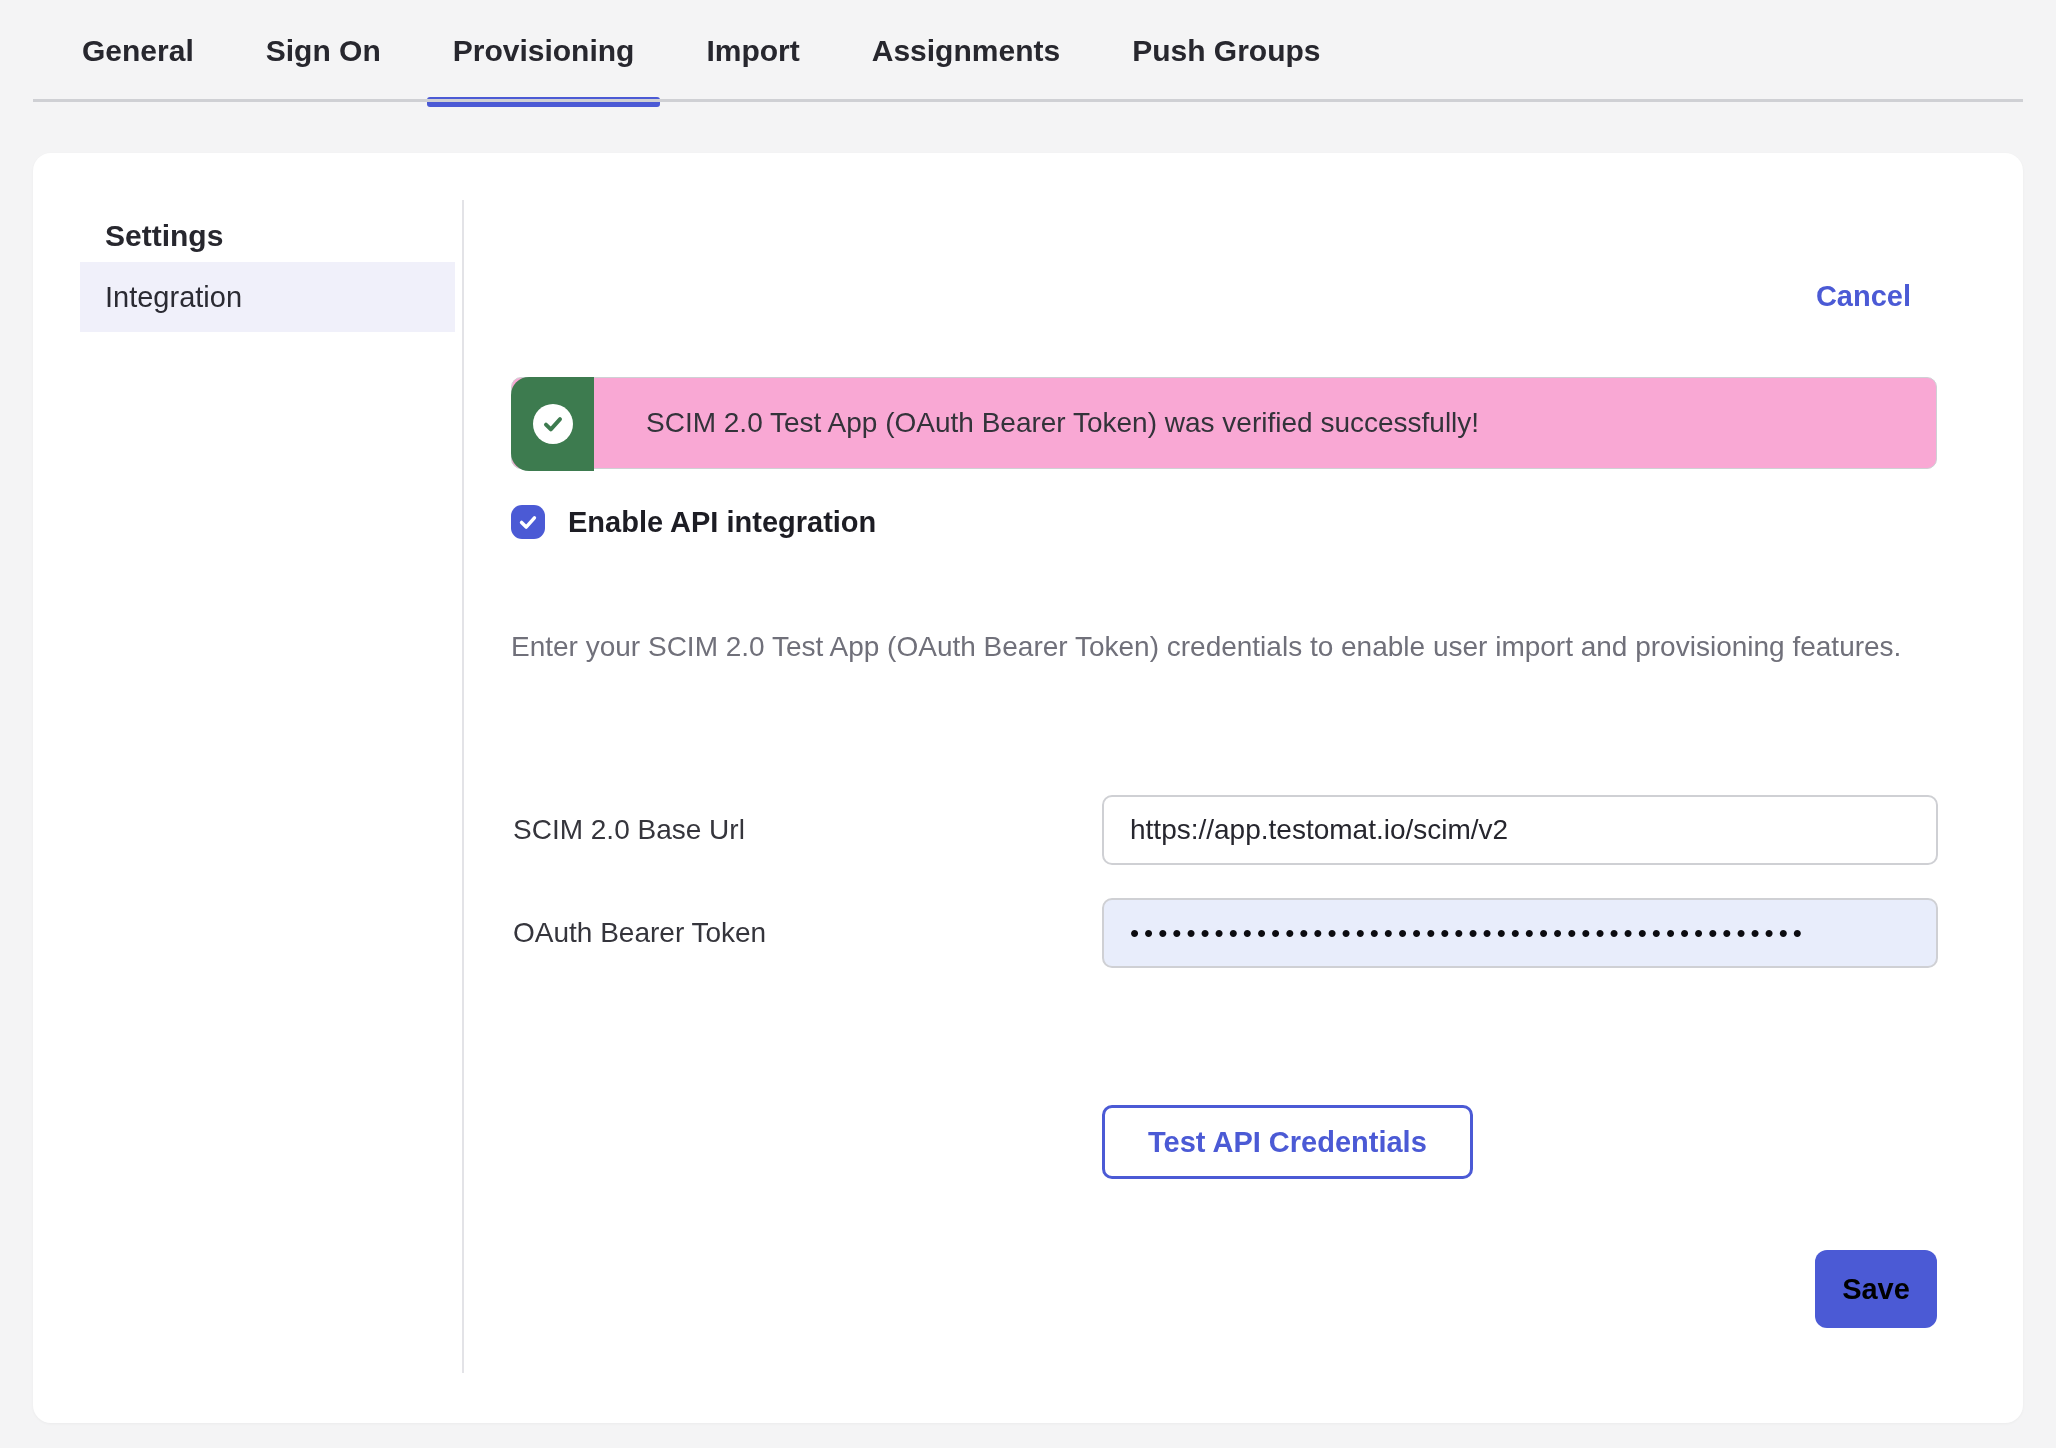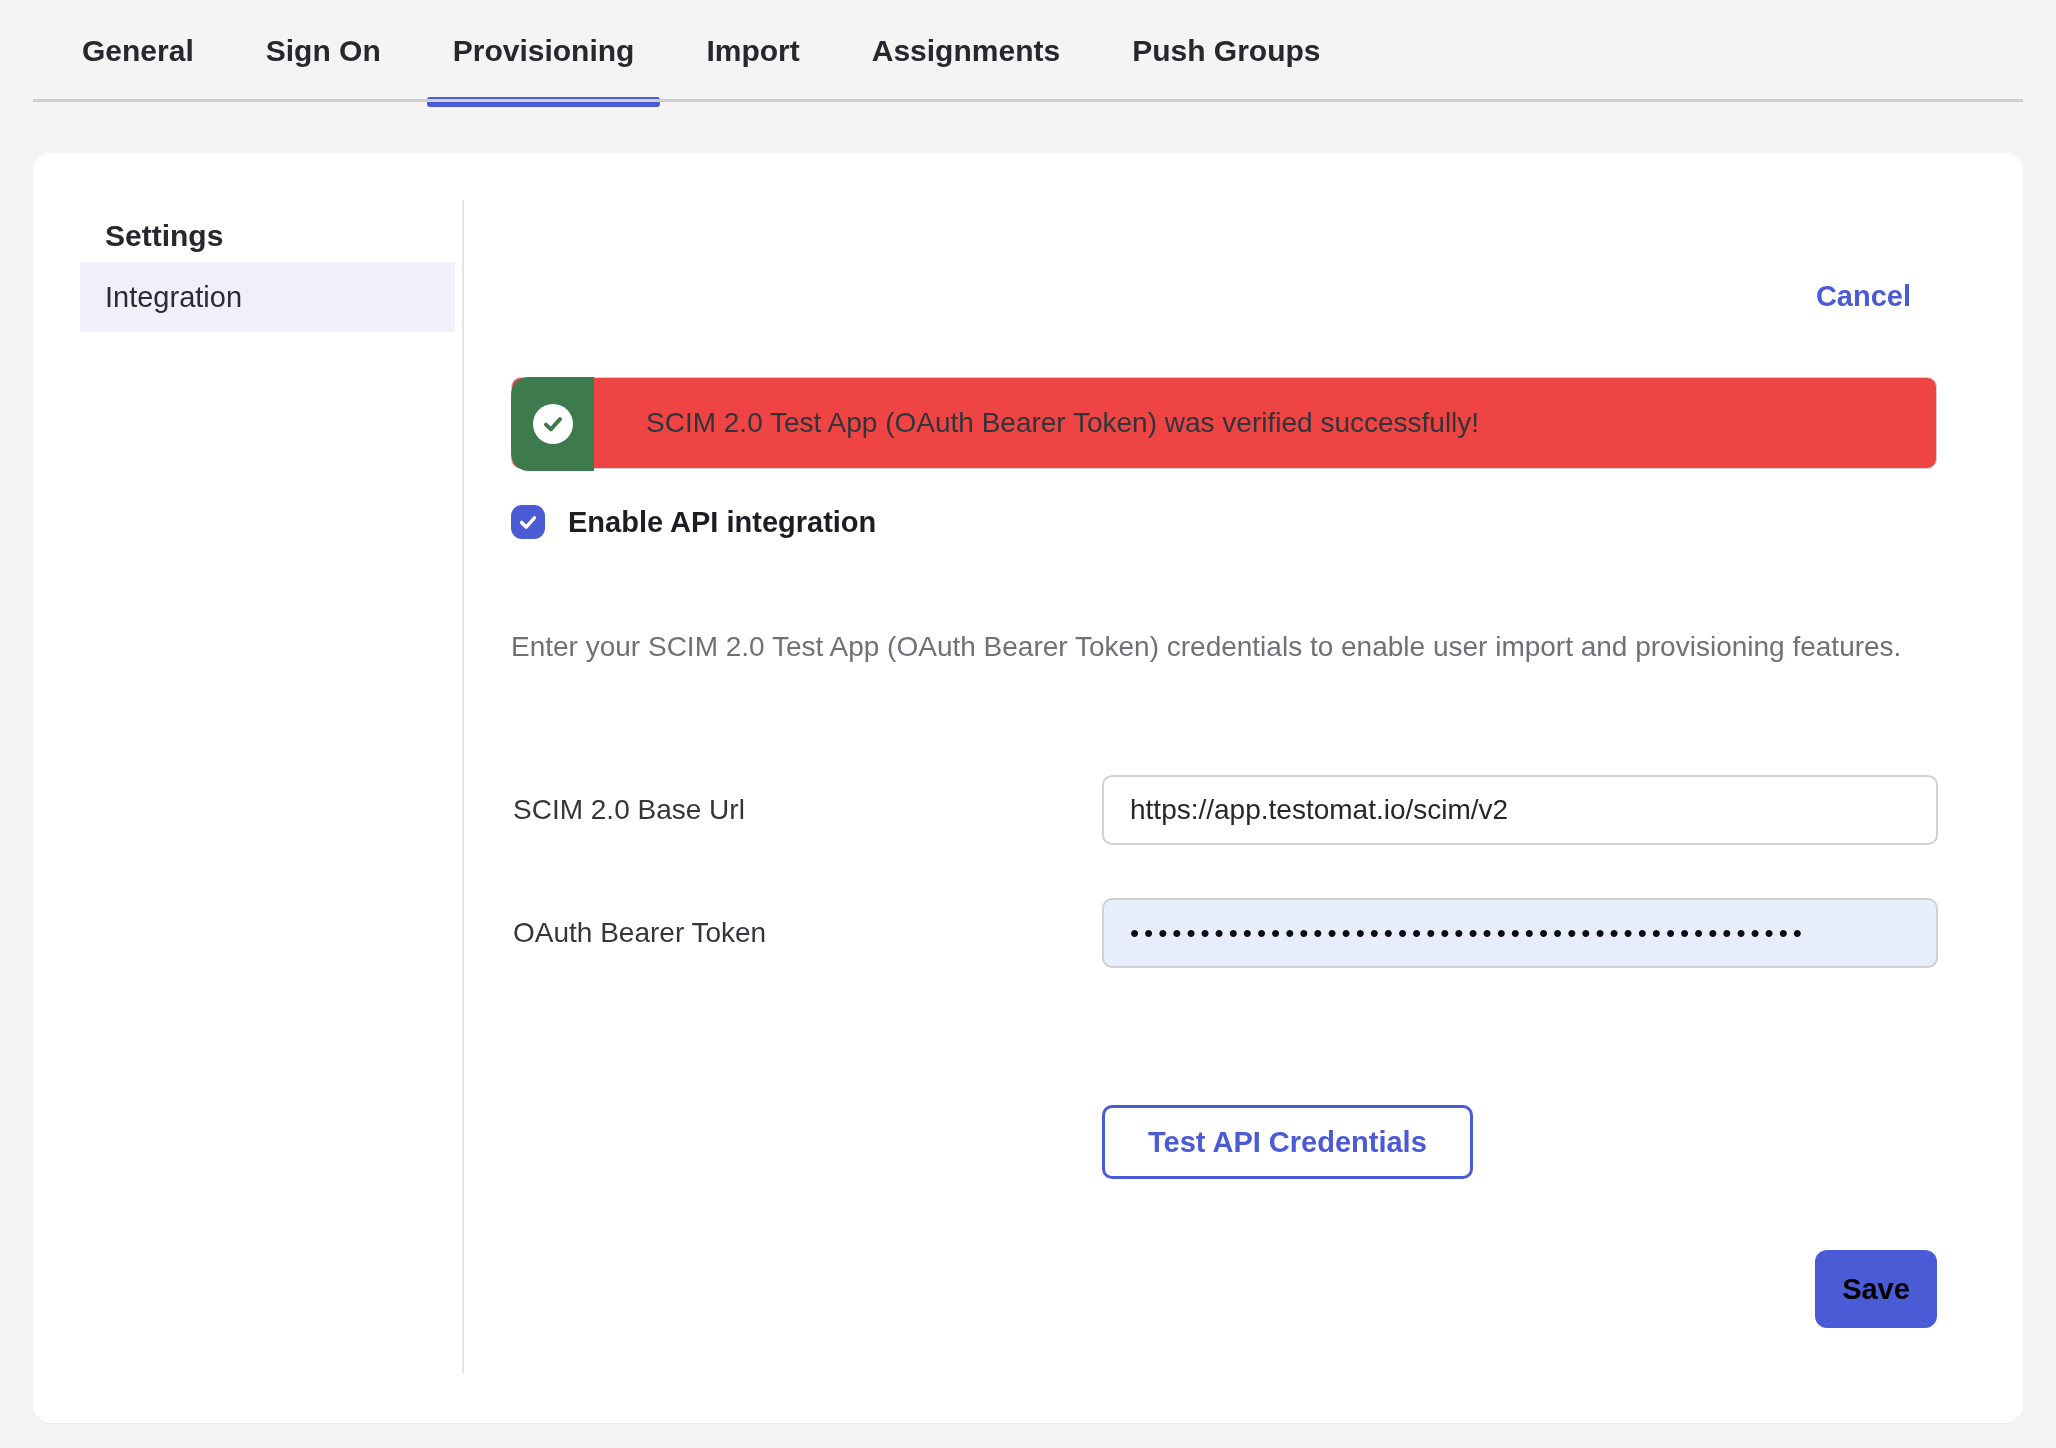--- a/index.html
+++ b/index.html
@@ -52,21 +52,21 @@
 
   .cancel-link {
     position:absolute; top:127px; right:26px;
     font-size:29px; font-weight:700; color:var(--accent);
     text-decoration:none; cursor:pointer;
   }
 
   
   .banner {
     position:absolute; top:224px; left:0; width:1426px; height:92px;
-    background:#ef4444; border:1px solid #cfd0d4; border-radius:10px;
+    background:#f9a8d4; border:1px solid #cfd0d4; border-radius:10px;
   }
   .banner-accent {
     position:absolute; left:-1px; top:-1px; width:83px; height:94px;
     background:var(--green); border-radius:18px 0 0 18px;
     display:flex; align-items:center; justify-content:center;
   }
   .banner-check-circle {
     width:40px; height:40px; border-radius:50%; background:#ffffff;
     display:flex; align-items:center; justify-content:center;
   }
@@ -84,21 +84,21 @@
   }
   .enable-label { margin-left:23px; font-size:29px; font-weight:700; color:#1d1d24; }
 
   .description {
     position:absolute; top:470px; left:0; width:1426px;
     font-size:28px; color:#70707a; line-height:47px;
   }
 
   
   .field-row { position:absolute; left:0; width:1426px; height:70px; }
-  .row-baseurl { top:622px; }
+  .row-baseurl { top:642px; }
   .row-token   { top:745px; }
   .row-groups  { top:877px; height:34px; }
   .field-label {
     position:absolute; left:2px; top:0; height:100%;
     display:flex; align-items:center; font-size:28px; color:#35353c;
   }
   .text-input {
     position:absolute; left:591px; top:0; width:836px; height:70px;
     border:2px solid #cfd0d4; border-radius:10px; background:#ffffff;
     padding:0 26px; font-size:28px; color:#26262e;

